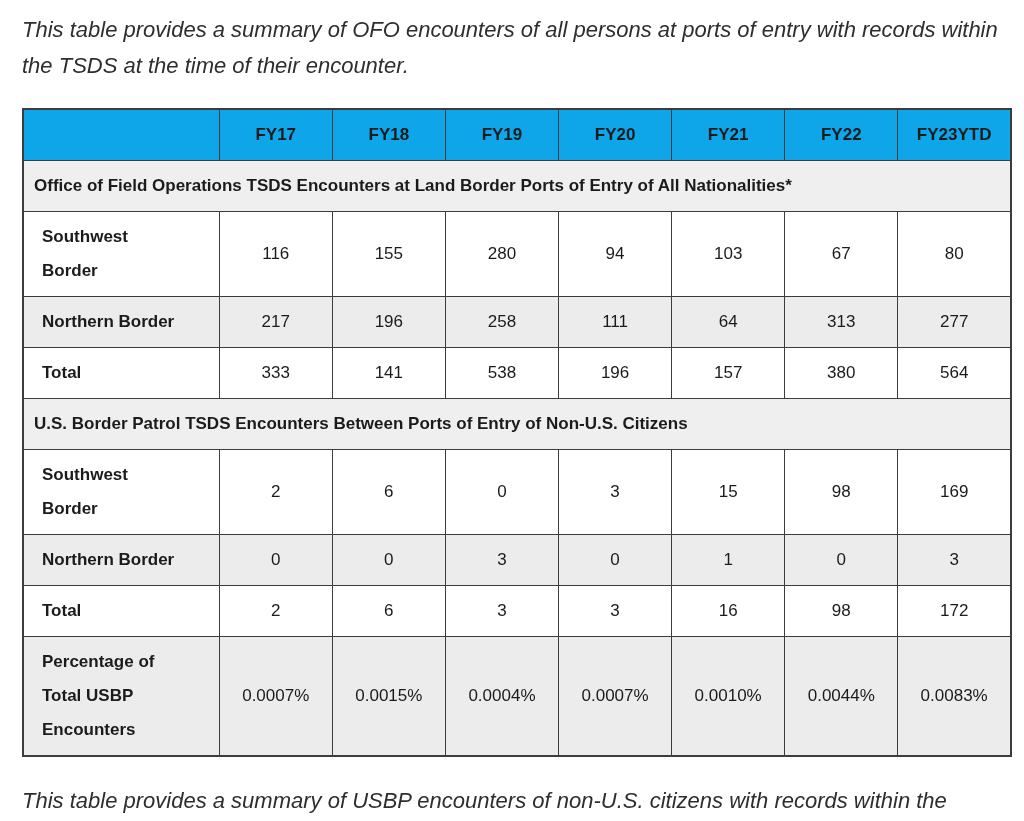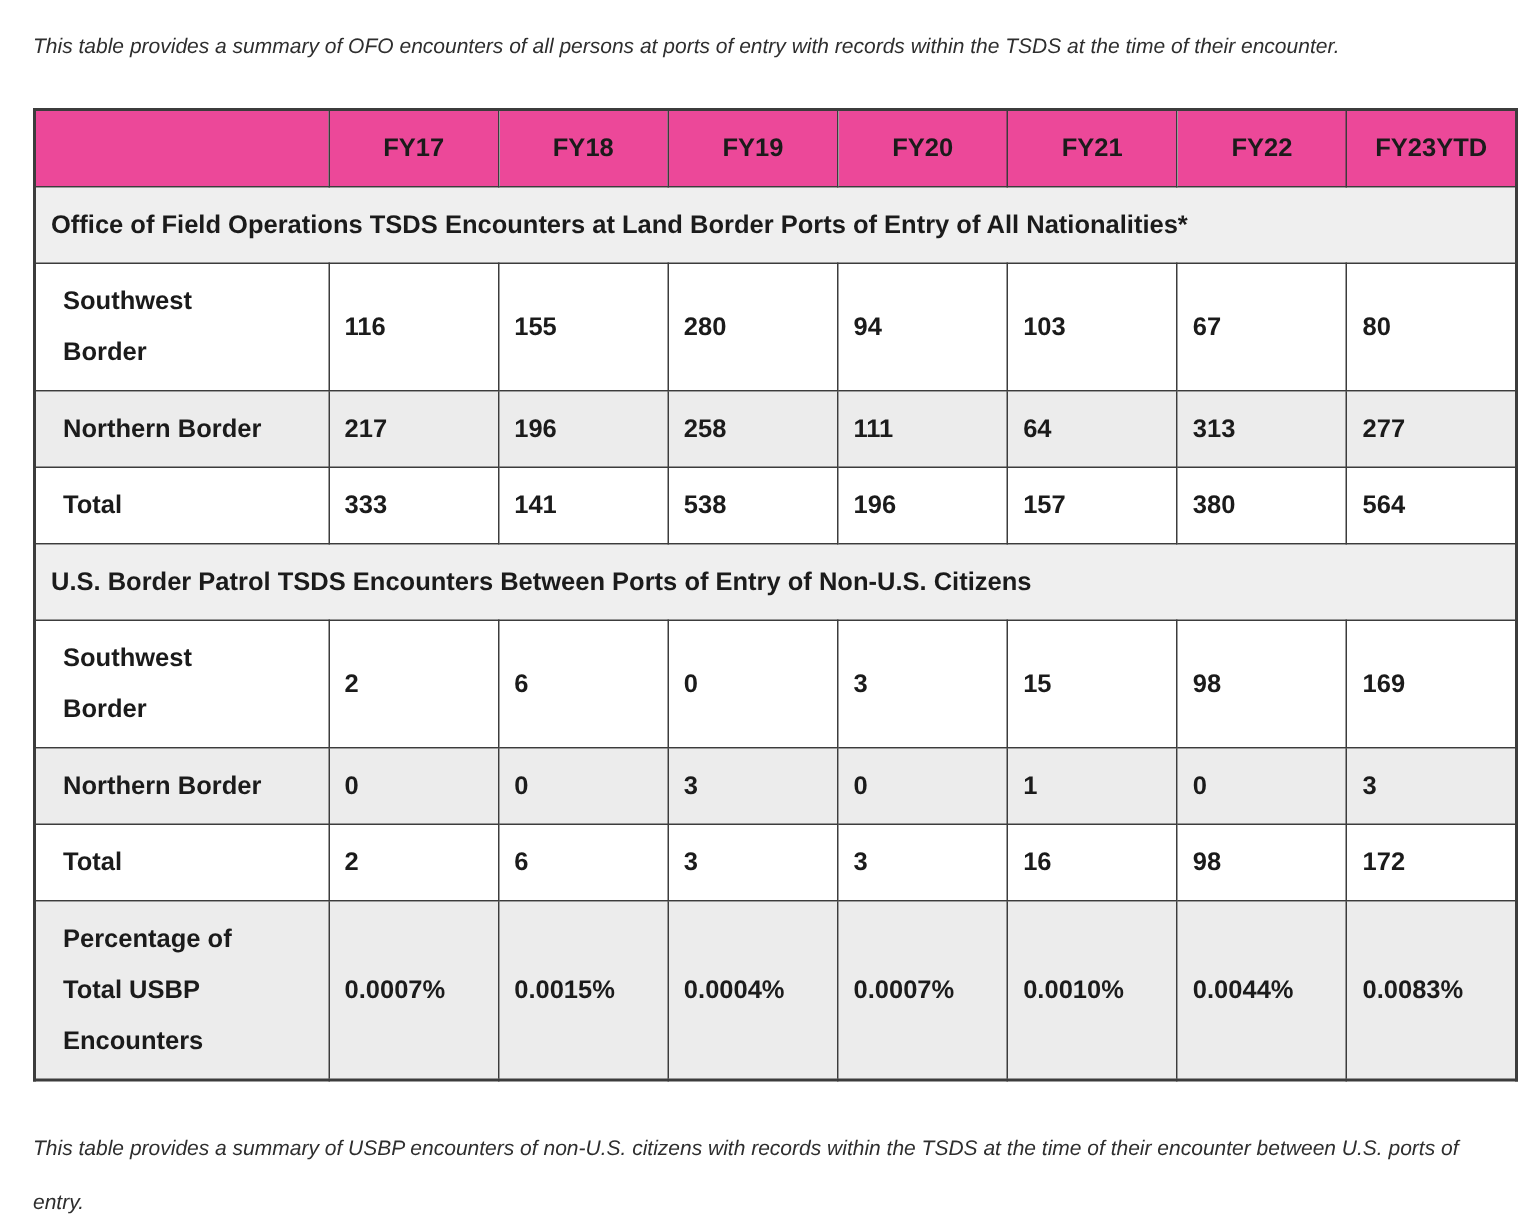--- a/index.html
+++ b/index.html
@@ -11,21 +11,21 @@
     overflow: hidden;
     font-family: "Liberation Sans", sans-serif;
     color: #1b1b1b;
   }
   .page {
     padding: 12px 12px 0 22px;
     box-sizing: border-box;
   }
   .caption {
     font-style: italic;
-    font-size: 14px;
+    font-size: 22px;
     line-height: 36px;
     color: #2e2e2e;
     max-width: 985px;
     margin: 0;
   }
   .caption-top { margin-bottom: 24px; }
   .caption-bottom { margin-top: 26px; }
 
   table.data-table {
     border-collapse: collapse;
@@ -38,43 +38,43 @@
 
   th, td {
     border: 1px solid #3c3c3c;
     font-size: 17px;
     line-height: 34px;
     padding: 8px 10px;
     overflow: hidden;
   }
 
   thead th {
-    background: #ec4899;
+    background: #0ea5e9;
     font-weight: bold;
     text-align: center;
     padding: 8px 16px;
   }
 
   tbody.section-head td {
     background: #efefef;
     font-weight: bold;
     text-align: left;
   }
 
   tbody.section-rows th.row-label {
     font-weight: bold;
     text-align: left;
     padding-left: 18px;
     white-space: pre-line;
     vertical-align: middle;
     margin-top: 14px;
   }
   tbody.section-rows td.val {
-    text-align: left;
-    font-weight: bold;
+    text-align: center;
+    font-weight: normal;
     vertical-align: middle;
   }
   tbody.section-rows tr:nth-child(even) {
     background: #ececec;
   }
 </style>
 </head>
 <body>
 
 <div class="page">

